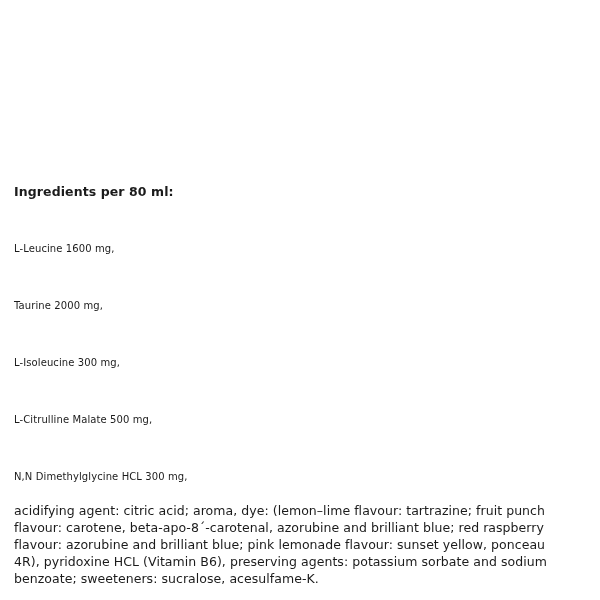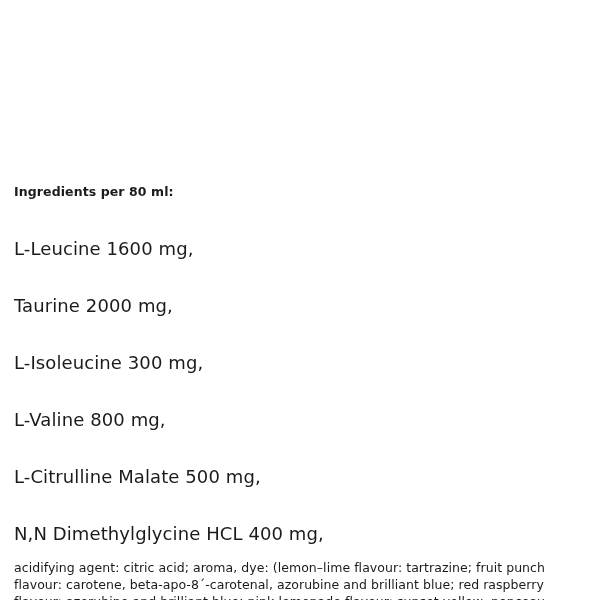--- a/index.html
+++ b/index.html
@@ -32,21 +32,21 @@
     line-height: 17px;
     margin: 0 0 1px 0;
     letter-spacing: 0.1px;
   }
   .ingredient-list {
     list-style: none;
     margin: 0;
     padding: 0;
   }
   .ingredient-list li {
-    font-size: 18px;
+    font-size: 10px;
     line-height: 17px;
     letter-spacing: 0.1px;
     white-space: nowrap;
     margin-top: 40px;
   }
   .spacer {
     height: 17px;
   }
   .paragraph {
     font-size: 12.5px;
@@ -60,20 +60,19 @@
 </head>
 <body>
 
 <div class="page">
   <div class="content">
     <div class="heading">Ingredients per 80 ml:</div>
     <ul class="ingredient-list">
       <li>L-Leucine 1600 mg,</li>
       <li>Taurine 2000 mg,</li>
       <li>L-Isoleucine 300 mg,</li>
-      <li>L-Valine 800 mg,</li>
       <li>L-Citrulline Malate 500 mg,</li>
-      <li>N,N Dimethylglycine HCL 400 mg,</li>
+      <li>N,N Dimethylglycine HCL 300 mg,</li>
     </ul>
     <div class="spacer"></div>
     <p class="paragraph">acidifying agent: citric acid; aroma, dye: (lemon–lime flavour: tartrazine; fruit punch flavour: carotene, beta-apo-8´-carotenal, azorubine and brilliant blue; red raspberry flavour: azorubine and brilliant blue; pink lemonade flavour: sunset yellow, ponceau 4R), pyridoxine HCL (Vitamin B6), preserving agents: potassium sorbate and sodium benzoate; sweeteners: sucralose, acesulfame-K.</p>
   </div>
 </div>
 
 </body></html>

